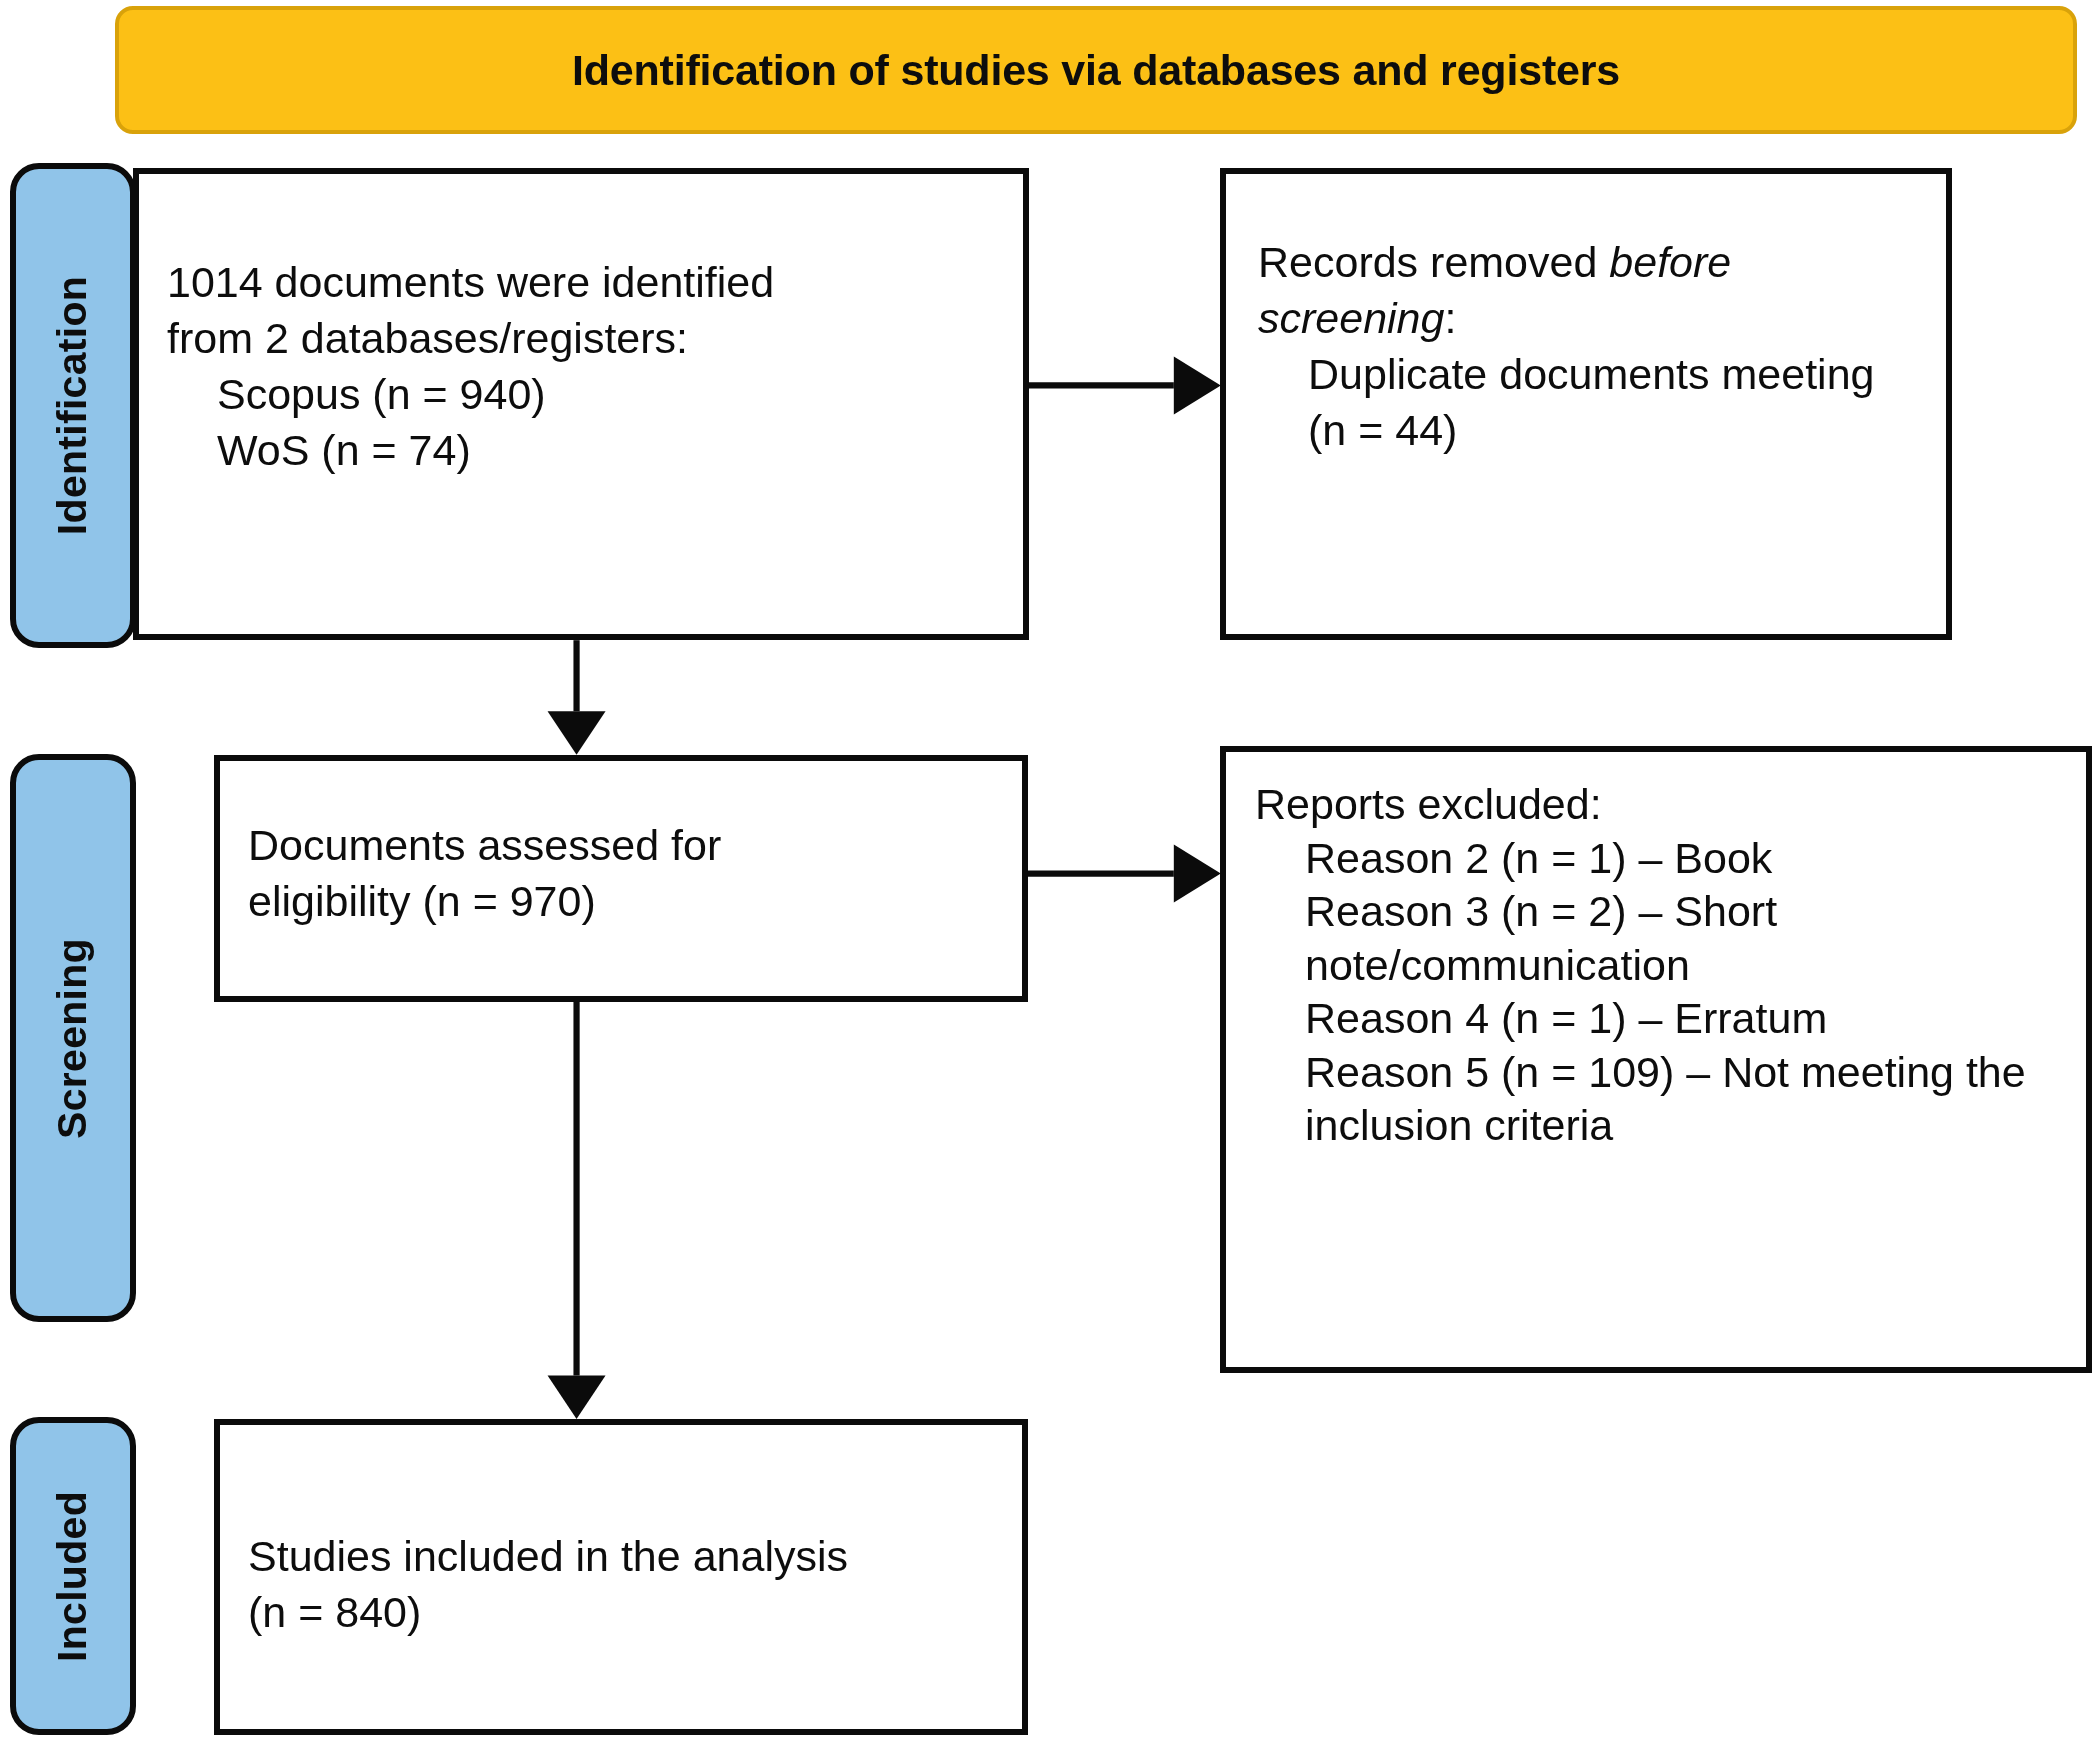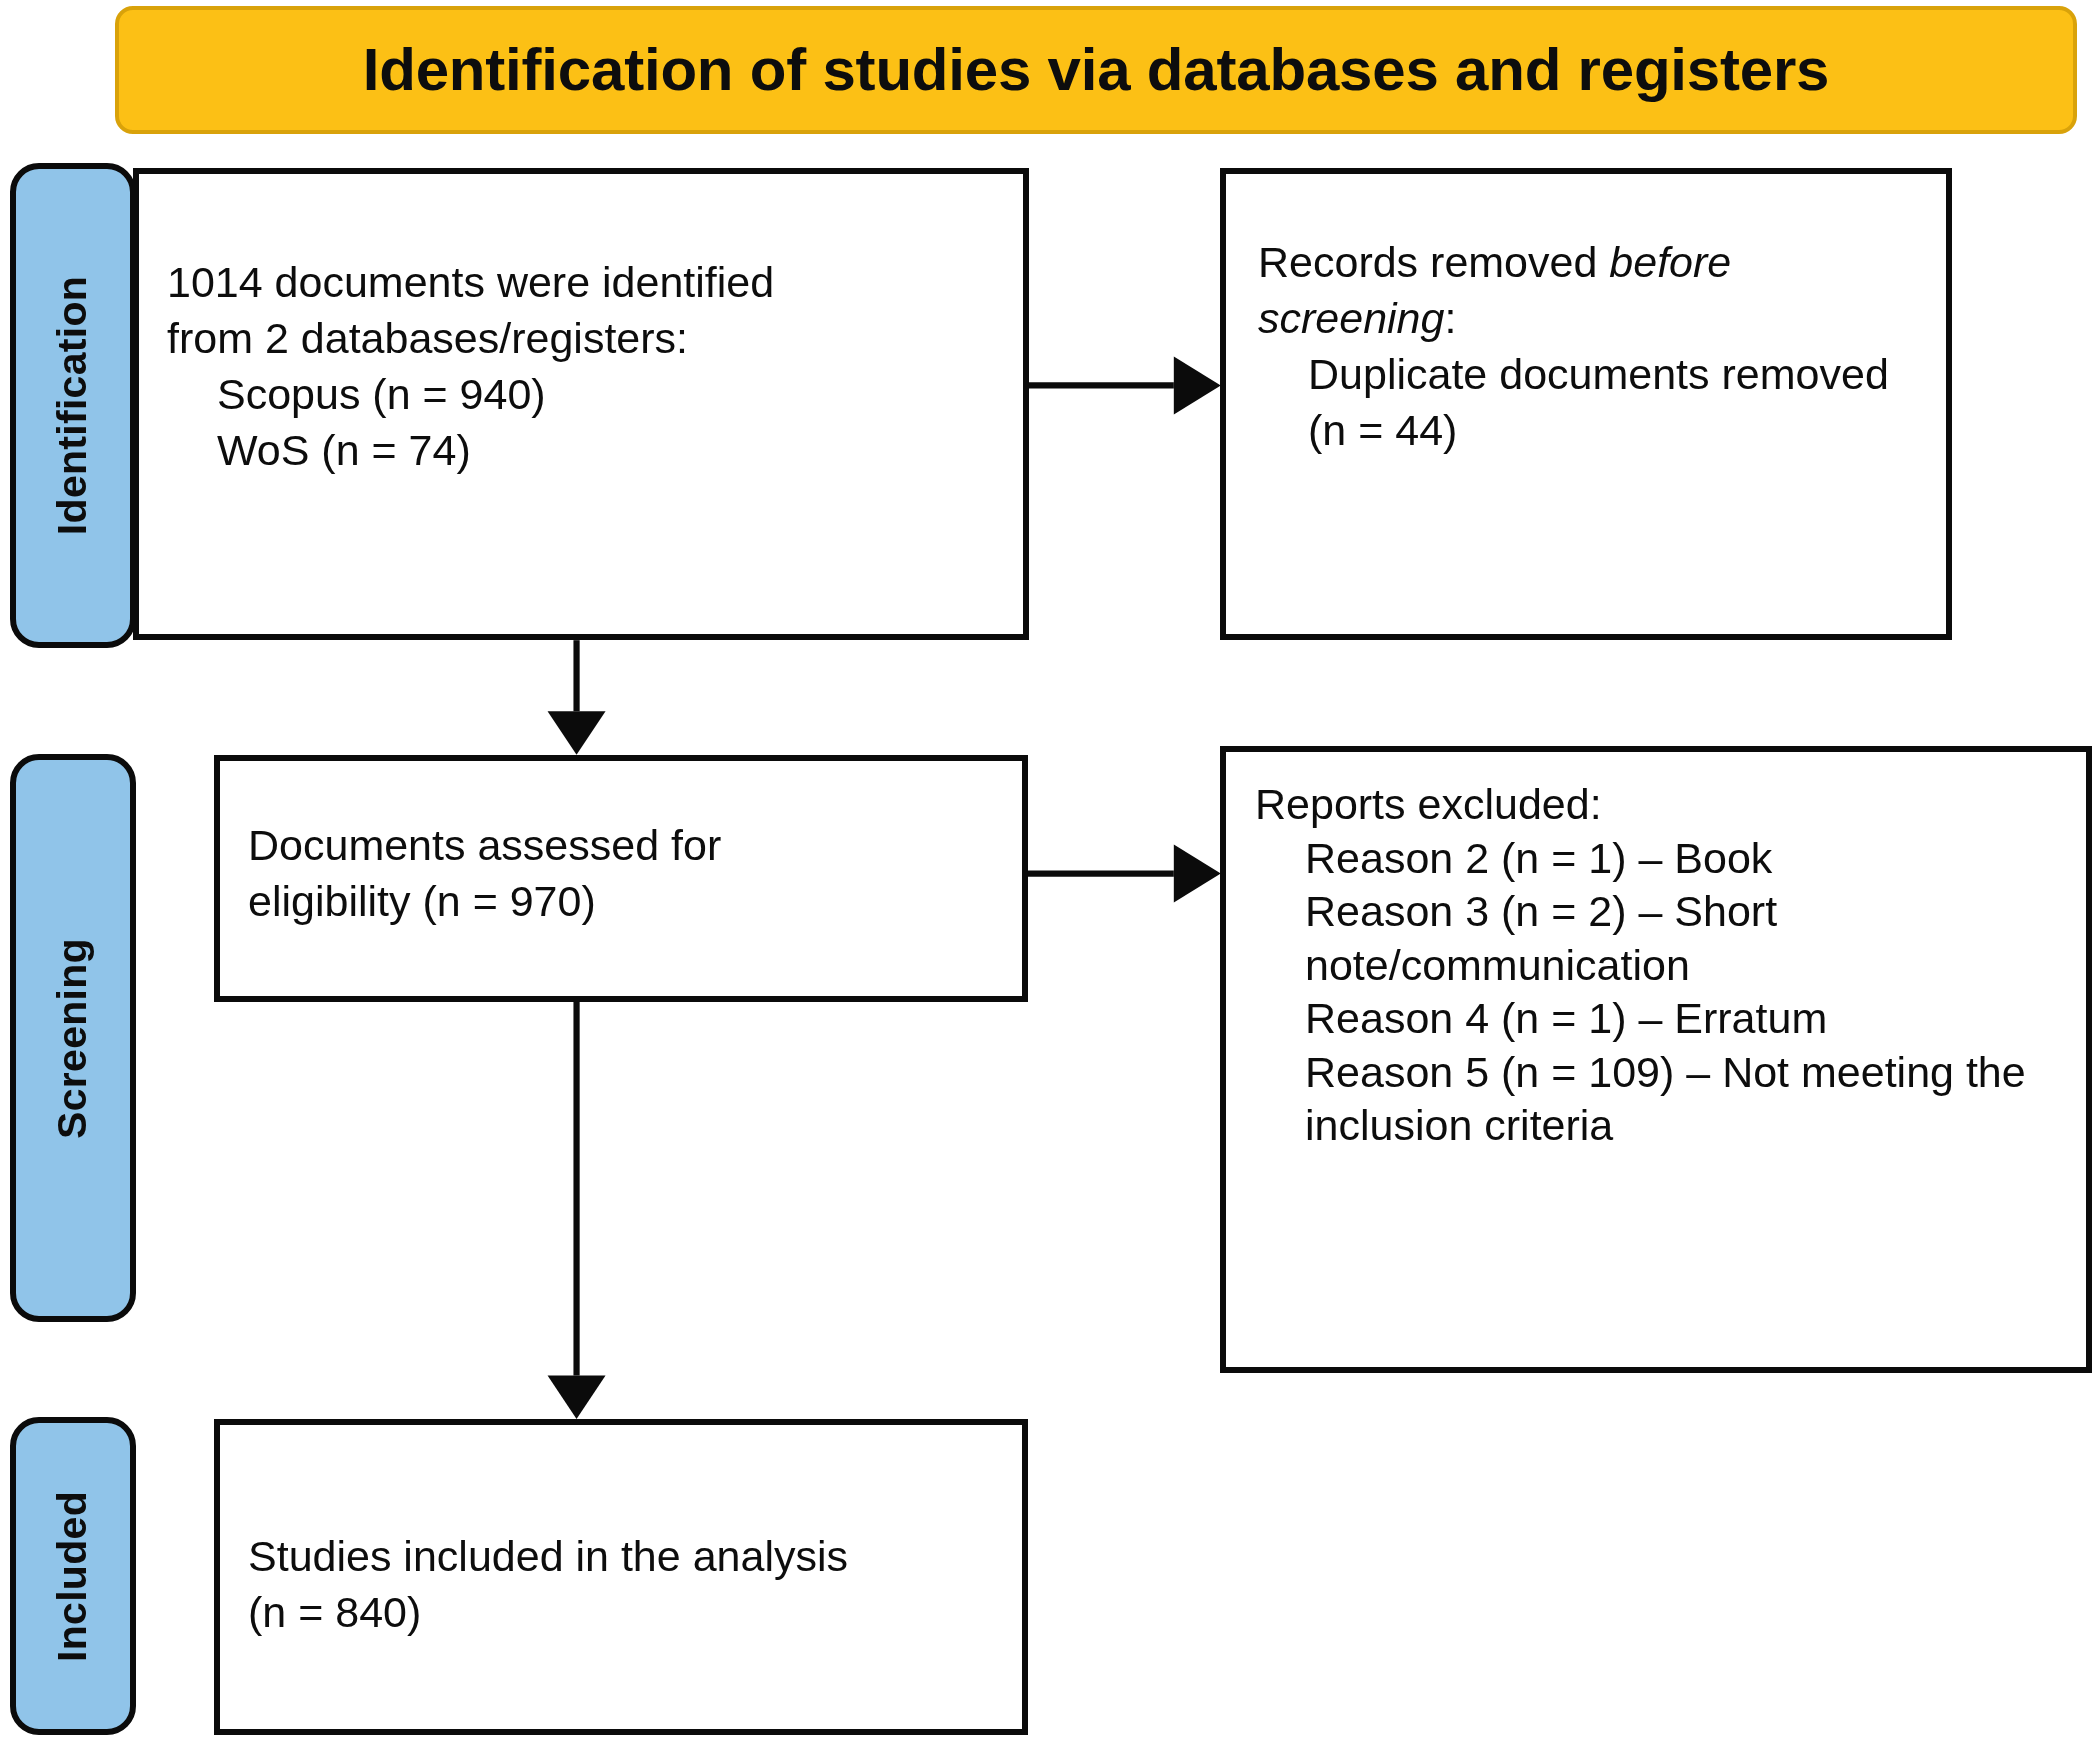--- a/index.html
+++ b/index.html
@@ -26,21 +26,21 @@
     height: 128px;
     background: #FCC015;
     border: 4.8px solid #D9A20A;
     border-radius: 18px;
     box-sizing: border-box;
     display: flex;
     align-items: center;
     justify-content: center;
   }
   #header-banner .banner-text {
-    font-size: 60px;
+    font-size: 43px;
     font-weight: bold;
     color: #0d0d0d;
     letter-spacing: -0.2px;
     text-align: center;
     line-height: 1.1;
   }
 
   
   .stage-label {
     position: absolute;
@@ -135,21 +135,21 @@
       <div class="box-line">from 2 databases/registers:</div>
       <div class="box-line indent-1">Scopus (n = 940)</div>
       <div class="box-line indent-1">WoS (n = 74)</div>
     </div>
   </div>
 
   <div class="flow-box" id="box-removed">
     <div class="box-body">
       <div class="box-line"><span>Records removed </span><span class="ital">before</span></div>
       <div class="box-line"><span class="ital">screening</span><span>:</span></div>
-      <div class="box-line indent-1">Duplicate documents removed</div>
+      <div class="box-line indent-1">Duplicate documents meeting</div>
       <div class="box-line indent-1">(n = 44)</div>
     </div>
   </div>
 
   <div class="flow-box" id="box-assessed">
     <div class="box-body">
       <div class="box-line">Documents assessed for</div>
       <div class="box-line">eligibility (n = 970)</div>
     </div>
   </div>

